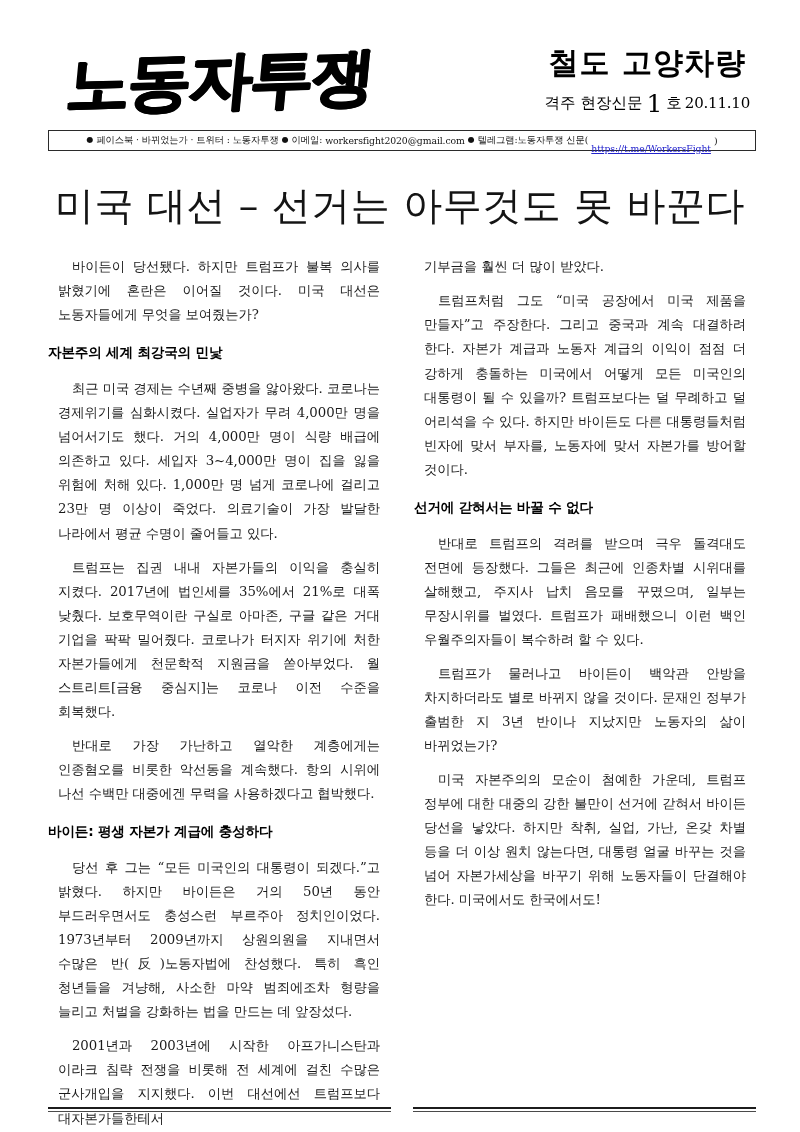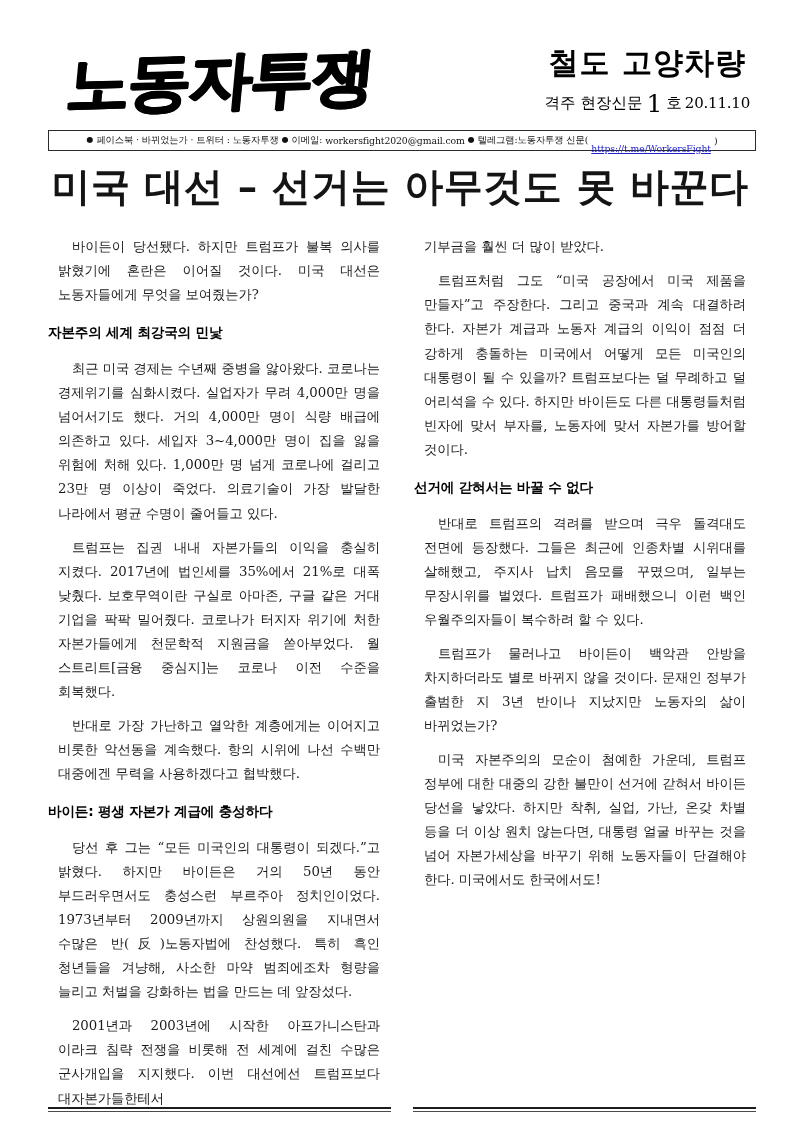--- a/index.html
+++ b/index.html
@@ -116,25 +116,25 @@
   }
   .contact-bullet { font-size: 8px; line-height: 1; }
   .contact-link {
     color: #2222cc;
     text-decoration: underline;
     margin-top: 17px;
   }
 
   
   .headline {
-    margin: 12px 0 0 0;
+    margin: 32px 0 0 0;
     text-align: center;
     font-family: "DejaVu Serif", "Liberation Serif", serif;
     font-size: 39px;
-    font-weight: 700;
+    font-weight: 400;
     letter-spacing: 0.5px;
     color: #141414;
     line-height: 1.2;
   }
 
   
   .columns {
     display: flex;
     gap: 24px;
     margin: 16px 44px 0 48px;
@@ -225,21 +225,21 @@
 
   <h1 class="headline">미국 대선 – 선거는 아무것도 못 바꾼다</h1>
 
   <div class="columns">
 
     <div class="col">
       <p class="body-par">바이든이 당선됐다. 하지만 트럼프가 불복 의사를 밝혔기에 혼란은 이어질 것이다. 미국 대선은 노동자들에게 무엇을 보여줬는가?</p>
       <h2 class="subhead">자본주의 세계 최강국의 민낯</h2>
       <p class="body-par">최근 미국 경제는 수년째 중병을 앓아왔다. 코로나는 경제위기를 심화시켰다. 실업자가 무려 4,000만 명을 넘어서기도 했다. 거의 4,000만 명이 식량 배급에 의존하고 있다. 세입자 3~4,000만 명이 집을 잃을 위험에 처해 있다. 1,000만 명 넘게 코로나에 걸리고 23만 명 이상이 죽었다. 의료기술이 가장 발달한 나라에서 평균 수명이 줄어들고 있다.</p>
       <p class="body-par">트럼프는 집권 내내 자본가들의 이익을 충실히 지켰다. 2017년에 법인세를 35%에서 21%로 대폭 낮췄다. 보호무역이란 구실로 아마존, 구글 같은 거대 기업을 팍팍 밀어줬다. 코로나가 터지자 위기에 처한 자본가들에게 천문학적 지원금을 쏟아부었다. 월 스트리트[금융 중심지]는 코로나 이전 수준을 회복했다.</p>
-      <p class="body-par">반대로 가장 가난하고 열악한 계층에게는 이어지고 비롯한 악선동을 계속했다. 항의 시위에 나선 수백만 대중에겐 무력을 사용하겠다고 협박했다.</p>
+      <p class="body-par">반대로 가장 가난하고 열악한 계층에게는 인종혐오를 비롯한 악선동을 계속했다. 항의 시위에 나선 수백만 대중에겐 무력을 사용하겠다고 협박했다.</p>
       <h2 class="subhead">바이든: 평생 자본가 계급에 충성하다</h2>
       <p class="body-par">당선 후 그는 “모든 미국인의 대통령이 되겠다.”고 밝혔다. 하지만 바이든은 거의 50년 동안 부드러우면서도 충성스런 부르주아 정치인이었다. 1973년부터 2009년까지 상원의원을 지내면서 수많은 반(反)노동자법에 찬성했다. 특히 흑인 청년들을 겨냥해, 사소한 마약 범죄에조차 형량을 늘리고 처벌을 강화하는 법을 만드는 데 앞장섰다.</p>
       <p class="body-par">2001년과 2003년에 시작한 아프가니스탄과 이라크 침략 전쟁을 비롯해 전 세계에 걸친 수많은 군사개입을 지지했다. 이번 대선에선 트럼프보다 대자본가들한테서</p>
     </div>
 
     <div class="col">
       <p class="body-par no-indent">기부금을 훨씬 더 많이 받았다.</p>
       <p class="body-par">트럼프처럼 그도 “미국 공장에서 미국 제품을 만들자”고 주장한다. 그리고 중국과 계속 대결하려 한다. 자본가 계급과 노동자 계급의 이익이 점점 더 강하게 충돌하는 미국에서 어떻게 모든 미국인의 대통령이 될 수 있을까? 트럼프보다는 덜 무례하고 덜 어리석을 수 있다. 하지만 바이든도 다른 대통령들처럼 빈자에 맞서 부자를, 노동자에 맞서 자본가를 방어할 것이다.</p>
       <h2 class="subhead">선거에 갇혀서는 바꿀 수 없다</h2>
       <p class="body-par">반대로 트럼프의 격려를 받으며 극우 돌격대도 전면에 등장했다. 그들은 최근에 인종차별 시위대를 살해했고, 주지사 납치 음모를 꾸몄으며, 일부는 무장시위를 벌였다. 트럼프가 패배했으니 이런 백인 우월주의자들이 복수하려 할 수 있다.</p>

